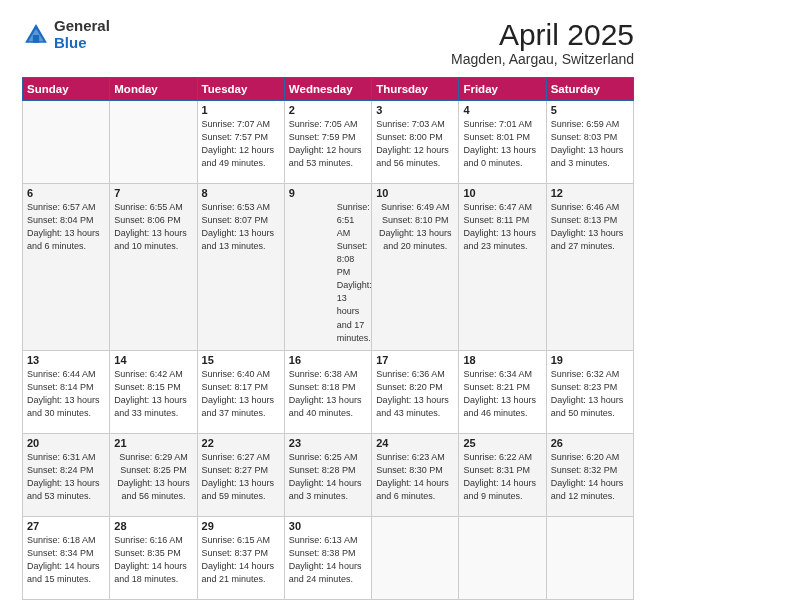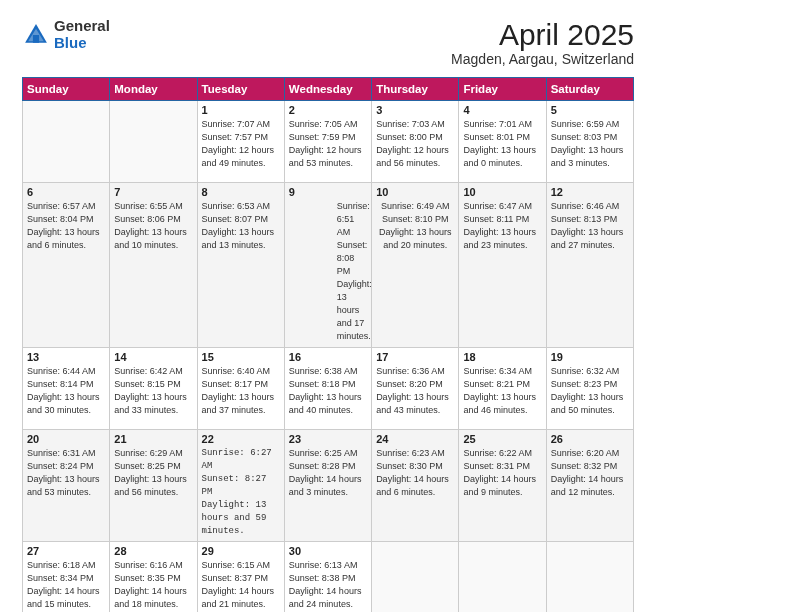--- a/index.html
+++ b/index.html
@@ -264,27 +264,27 @@
         </tr>
         <tr class="row-shade">
           <td>
             <span class="day-num">20</span>
             <div class="day-info" style="white-space: pre-line;">Sunrise: 6:31 AM
 Sunset: 8:24 PM
 Daylight: 13 hours and 53 minutes.</div>
           </td>
           <td>
             <span class="day-num">21</span>
-            <div class="day-info" style="white-space: pre-line;">Sunrise: 6:29 AM
+            <div class="day-info" style="white-space: pre-line; text-align: center;">Sunrise: 6:29 AM
 Sunset: 8:25 PM
 Daylight: 13 hours and 56 minutes.</div>
           </td>
           <td>
             <span class="day-num">22</span>
-            <div class="day-info" style="white-space: pre-line; font-family: Liberation Mono, monospace;">Sunrise: 6:27 AM
+            <div class="day-info" style="white-space: pre-line;">Sunrise: 6:27 AM
 Sunset: 8:27 PM
 Daylight: 13 hours and 59 minutes.</div>
           </td>
           <td>
             <span class="day-num">23</span>
             <div class="day-info" style="white-space: pre-line;">Sunrise: 6:25 AM
 Sunset: 8:28 PM
 Daylight: 14 hours and 3 minutes.</div>
           </td>
           <td>

